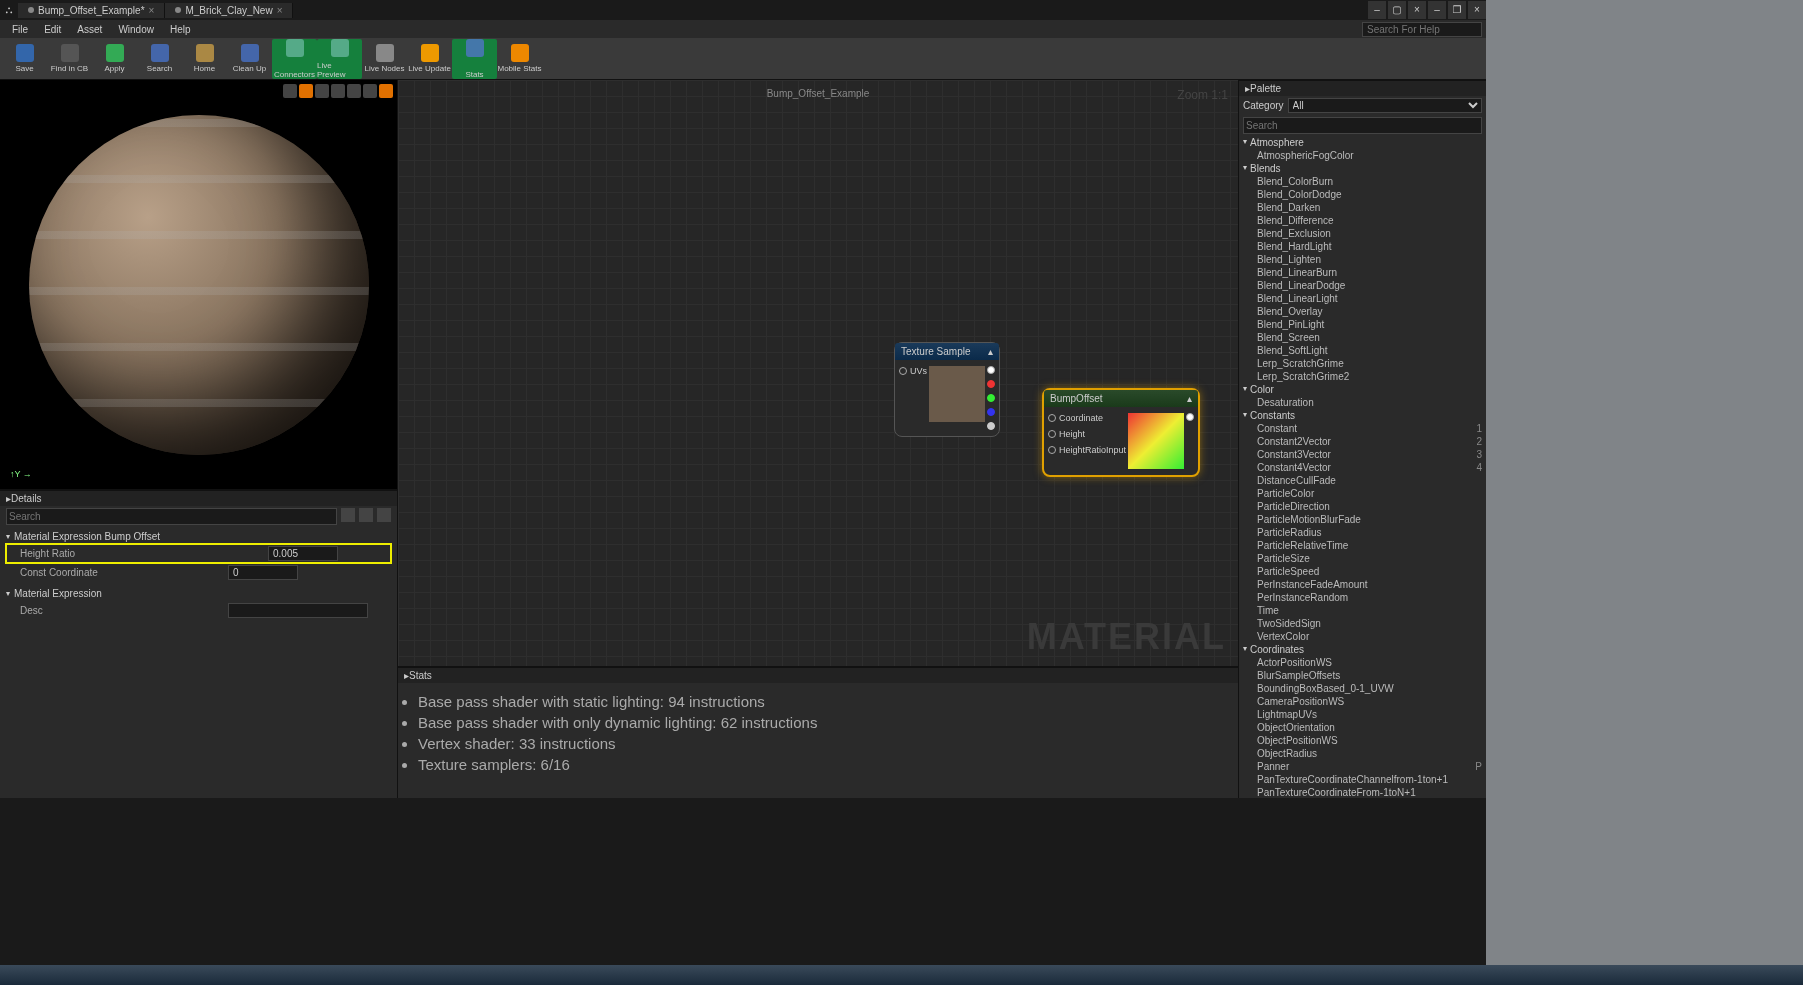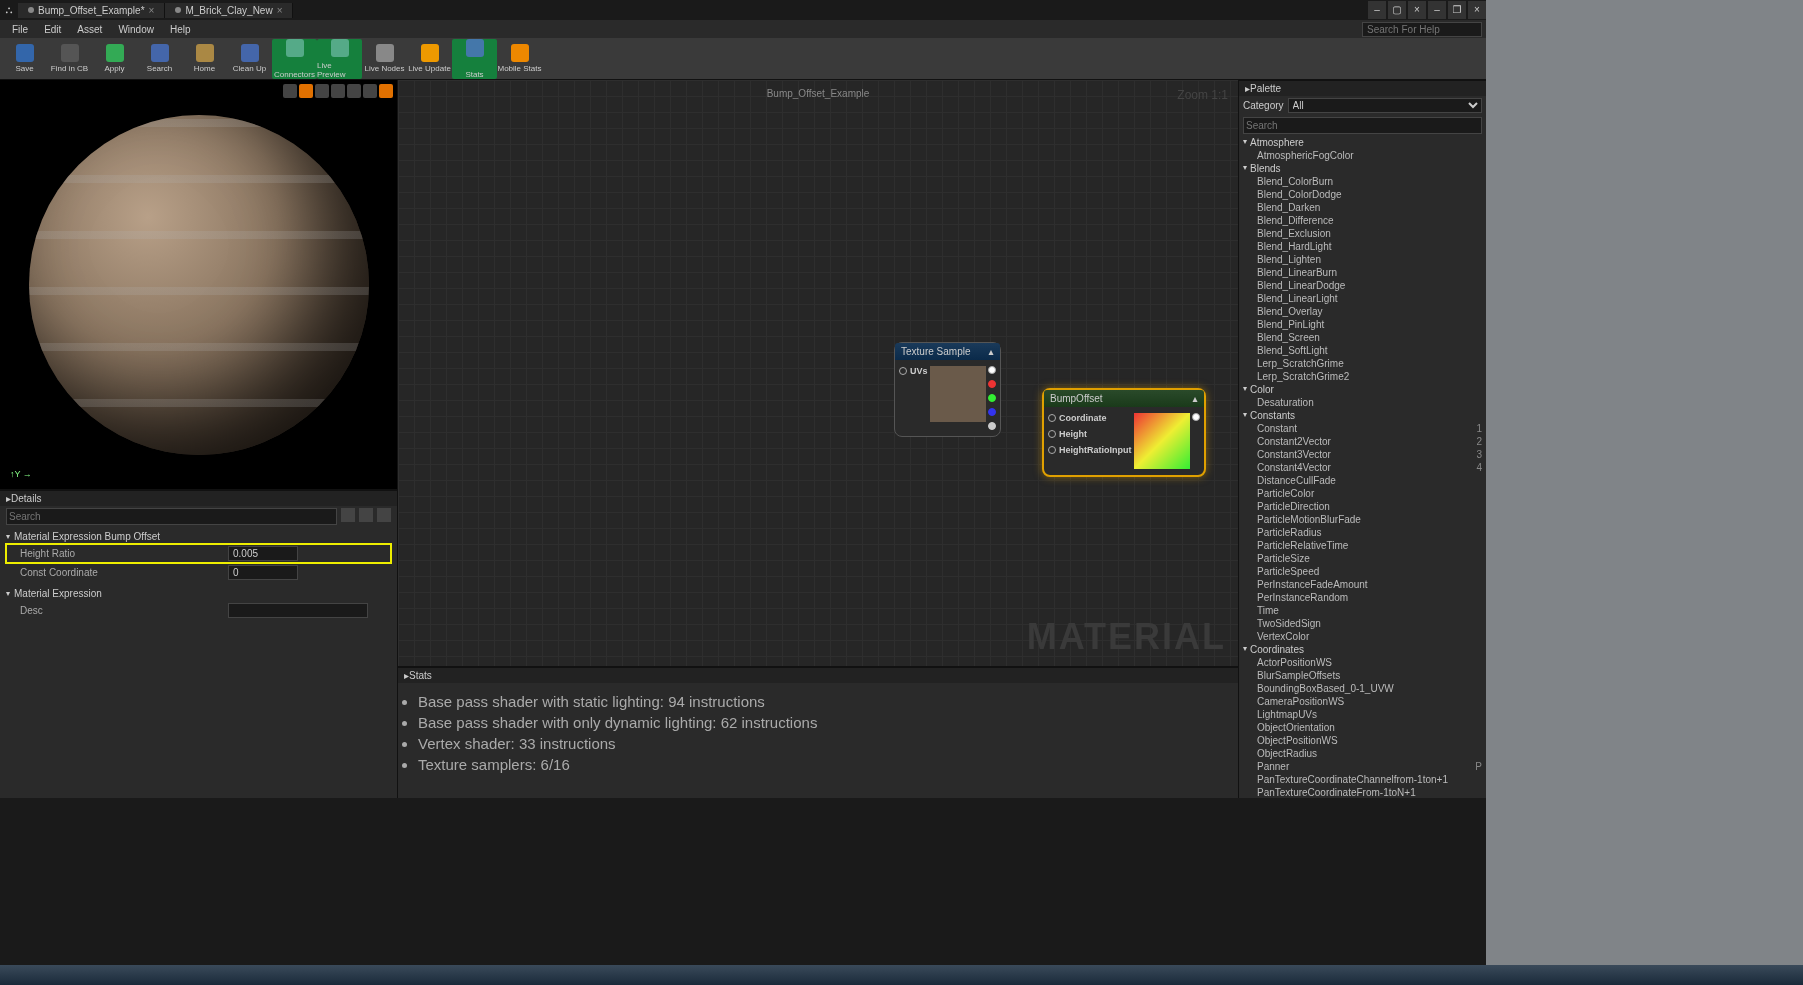--- a/index.html
+++ b/index.html
@@ -50,36 +50,36 @@
 .panelhead { height: 16px; background: #222; padding: 2px 6px; display: flex; align-items: center; border-top: 1px solid #111; }
 .details-search { display: flex; padding: 2px 6px; gap: 4px; }
 .details-search input { flex: 1; background: #1a1a1a; border: 1px solid #444; color: #ccc; padding: 2px; font-size: 10px; }
 .details-search .ic { width: 14px; height: 14px; background: #444; cursor: pointer; }
 .detgroup { padding: 2px 6px; }
 .detheader { display: flex; align-items: center; padding: 2px 0; cursor: pointer; }
 .detheader::before { content: '▾'; margin-right: 4px; font-size: 8px; }
 .detrow { display: flex; align-items: center; padding: 2px 0 2px 14px; }
 .detrow label { width: 180px; color: #aaa; }
 .detrow input { flex: 1; max-width: 70px; background: #1a1a1a; border: 1px solid #444; color: #ccc; padding: 1px 4px; font-size: 10px; margin-left: 28px; }
-.detrow.hl { outline: 2px solid #ee0; outline-offset: -1px; }
+.detrow.hl { outline: 2px solid #ee0; outline-offset: -1px; gap: 40px; }
 
 
 .graph { flex: 1; position: relative; background: #262626; background-image: linear-gradient(#2e2e2e 1px, transparent 1px), linear-gradient(90deg, #2e2e2e 1px, transparent 1px); background-size: 16px 16px; overflow: hidden; }
 .graph-title { position: absolute; top: 8px; left: 50%; transform: translateX(-50%); color: #888; font-size: 10px; }
 .zoom { position: absolute; top: 8px; right: 10px; color: #444; font-size: 12px; }
 .material-wm { position: absolute; bottom: 8px; right: 12px; color: #3a3a3a; font-size: 36px; font-weight: bold; letter-spacing: 2px; }
 
 
 .node { position: absolute; background: #2a2a2a; border: 1px solid #555; border-radius: 8px; min-width: 76px; }
 .node.sel { border: 2px solid #e0a000; box-shadow: 0 0 8px rgba(224,160,0,0.5); }
 .nhead { padding: 3px 6px; background: linear-gradient(#1a3a5a, #0a2a4a); border-radius: 3px 3px 0 0; font-size: 10px; display: flex; justify-content: space-between; }
 .nhead.green { background: linear-gradient(#2a4a2a, #1a3a1a); }
 .nhead .arr { cursor: pointer; }
 .nbody { padding: 4px; display: flex; }
-.ninputs, .noutputs { display: flex; flex-direction: column; gap: 6px; padding: 2px 0; font-weight: bold; }
+.ninputs, .noutputs { display: flex; flex-direction: column; gap: 6px; padding: 2px 0; }
 .noutputs { margin-left: auto; align-items: flex-end; }
 .pin { display: flex; align-items: center; gap: 3px; font-size: 9px; }
 .pinport { width: 8px; height: 8px; border-radius: 50%; border: 1px solid #aaa; }
 .pinport.out { background: #fff; }
 .noutputs .pin .pinport.r { background: #e33; border-color: #e33; }
 .noutputs .pin .pinport.g { background: #3e3; border-color: #3e3; }
 .noutputs .pin .pinport.b { background: #33e; border-color: #33e; }
 .noutputs .pin .pinport.a { background: #ccc; border-color: #ccc; }
 .thumb { width: 56px; height: 56px; background: #6a5a4a; margin: 2px; }
 .thumb.col { background: linear-gradient(135deg, #e33, #ee3, #3e3); }

